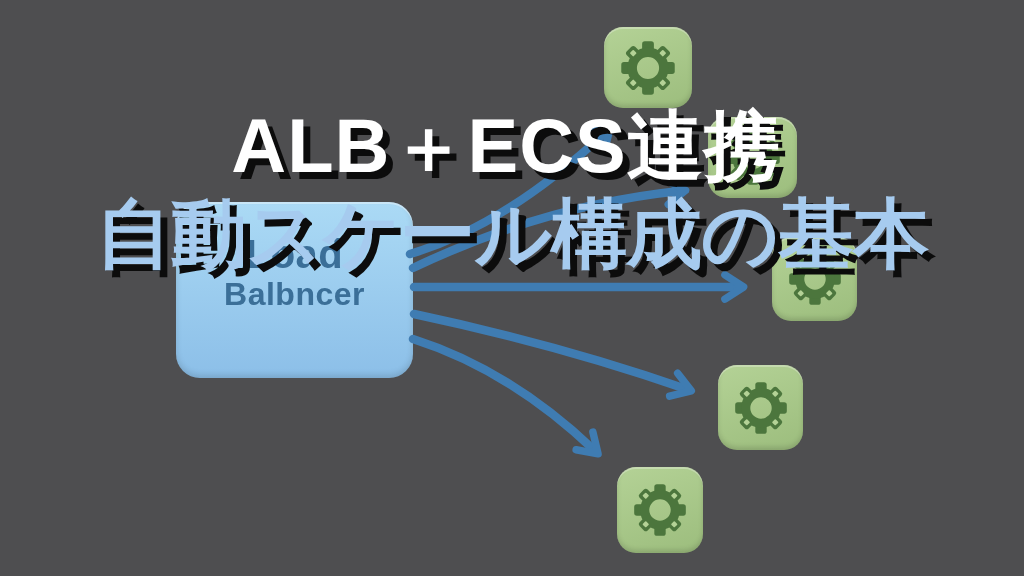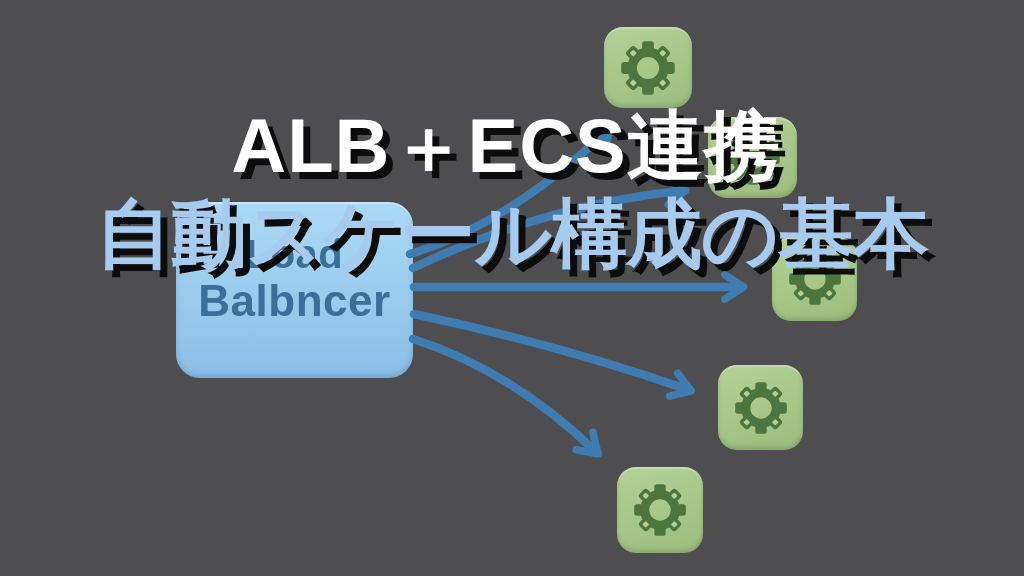--- a/index.html
+++ b/index.html
@@ -15,21 +15,21 @@
   
   .lb-box{
     position:absolute;left:176px;top:202px;width:237px;height:176px;
     border-radius:24px;
     background:linear-gradient(180deg,var(--lb-fill-top) 0%,var(--lb-fill-bottom) 100%);
     box-shadow:inset 0 2px 0 rgba(255,255,255,.38), inset 0 -3px 6px rgba(0,0,0,.14);
   }
   .lb-line{position:absolute;left:0;width:100%;text-align:center;
     color:var(--lb-text);font-weight:bold;letter-spacing:.5px;}
   .lb-line1{top:30px;font-size:40px;}
-  .lb-line2{top:74px;font-size:44px;}
+  .lb-line2{top:74px;font-size:32px;}
 
   
   svg.arrows{position:absolute;left:0;top:0;width:1024px;height:576px;}
   svg.arrows path.flow{fill:none;stroke:var(--arrow);stroke-width:8.5;stroke-linecap:round;}
 
   
   .task{
     position:absolute;border-radius:19px;
     background:linear-gradient(160deg,var(--task-fill-top) 0%,var(--task-fill-bottom) 100%);
     box-shadow:inset 0 2px 0 rgba(255,255,255,.28), inset 0 -3px 5px rgba(0,0,0,.14);

